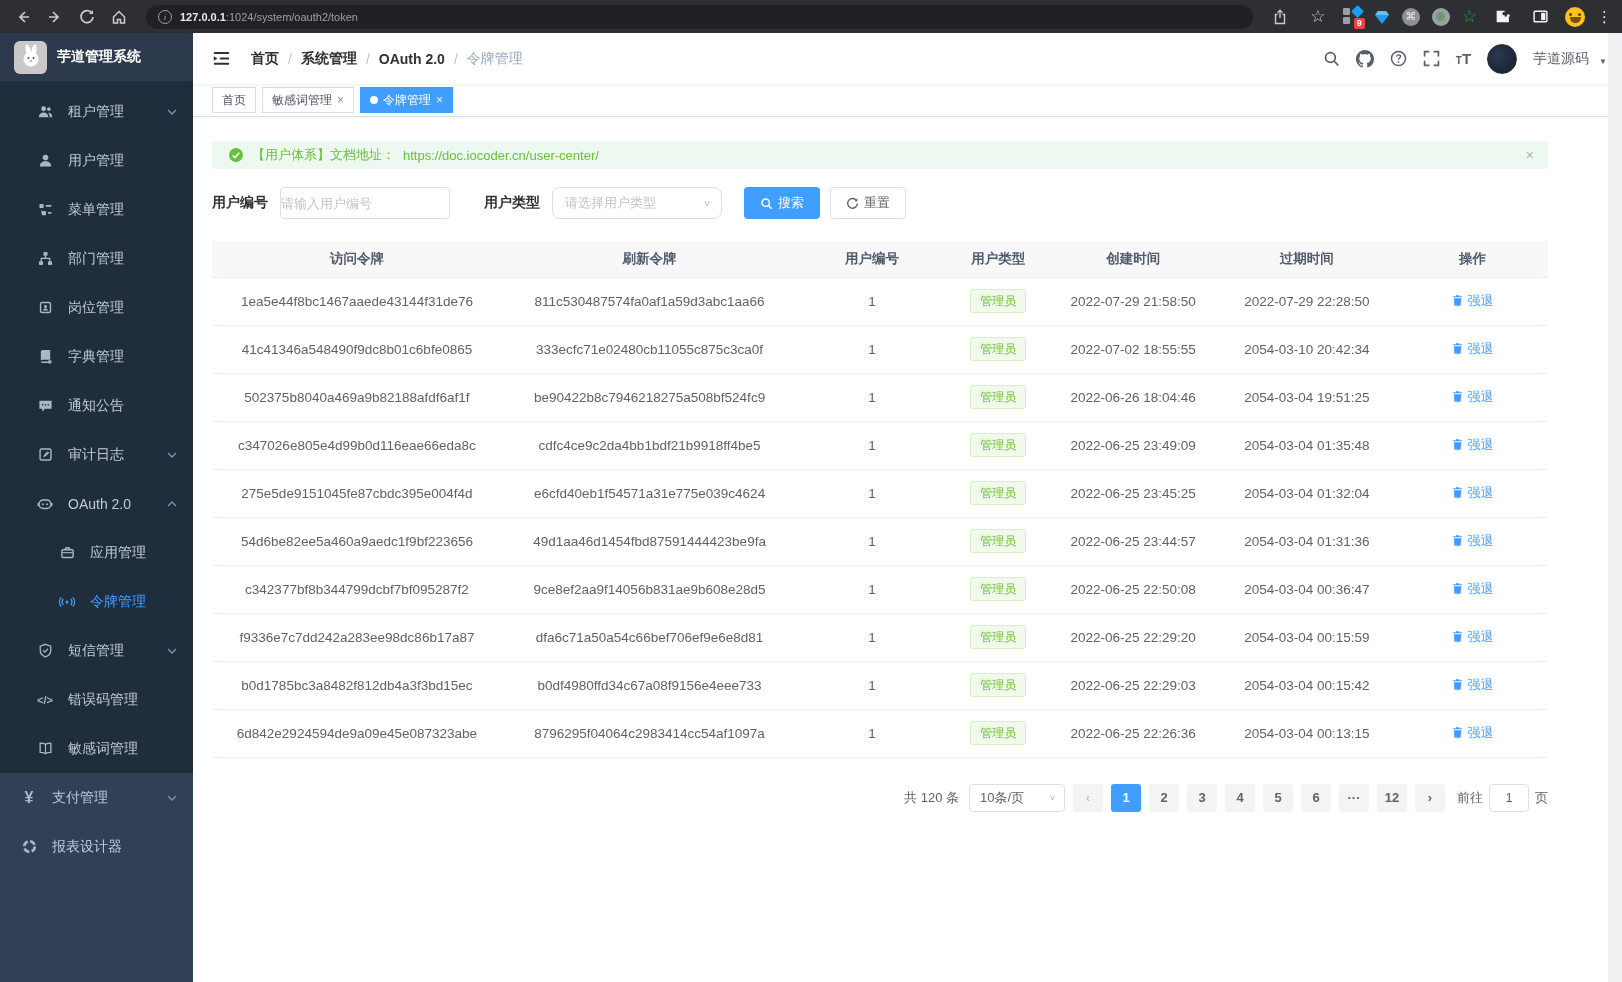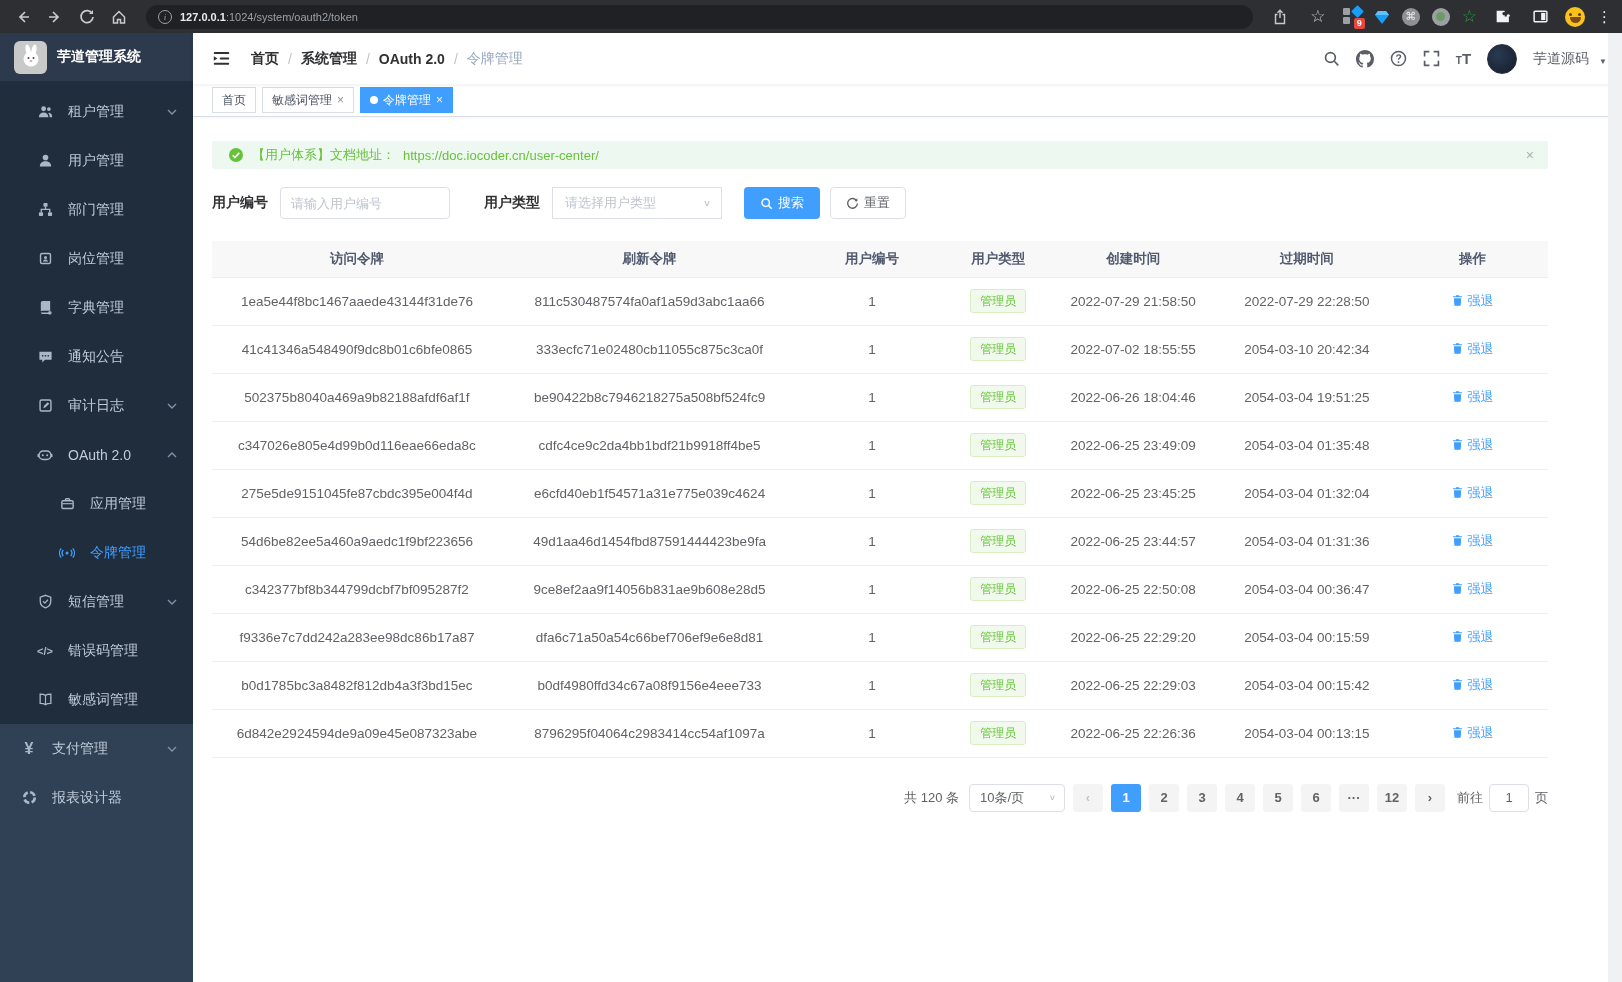--- a/index.html
+++ b/index.html
@@ -80,23 +80,23 @@
 
   
   .content{flex:1;padding:24px 74px 0 19px;background:#fff;overflow:hidden}
   .alert{height:28px;background:#edf8f1;border-radius:3px;display:flex;align-items:center;padding:0 16px;gap:8px;position:relative}
   .alert .atext{font-size:13px;color:#67c23a}
   .alert .alink{font-size:13px;color:#67c23a;cursor:pointer}
   .alert .aclose{position:absolute;right:14px;color:#a9b3ad;font-size:14px;cursor:pointer}
 
   .filters{margin-top:18px;display:flex;align-items:center;gap:10px}
   .flabel{font-size:14px;font-weight:700;color:#303133;margin-right:2px}
-  .ftext{width:170px;height:32px;border:1px solid #dcdfe6;border-radius:4px;padding:0 10px;font-size:13px;color:#606266;outline:none}
+  .ftext{width:170px;height:32px;border:1px solid #dcdfe6;border-radius:4px;padding:0 0;font-size:13px;color:#606266;outline:none}
   .ftext::placeholder{color:#bfc4cc}
-  .fselect{width:170px;height:32px;border:1px solid #dcdfe6;border-radius:0;padding:0 10px 0 12px;display:flex;align-items:center;justify-content:space-between;cursor:pointer}
+  .fselect{width:170px;height:32px;border:1px solid #dcdfe6;border-radius:8px;padding:0 10px 0 12px;display:flex;align-items:center;justify-content:space-between;cursor:pointer}
   .fselect .ph{font-size:13px;color:#bfc4cc}
   .fselect .caret{font-size:11px;color:#c0c4cc;transform:scaleY(.8)}
   .fgap{width:14px}
   .btn{height:32px;border-radius:4px;display:inline-flex;align-items:center;justify-content:center;gap:5px;font-size:13px;cursor:pointer;padding:0 15px;border:1px solid transparent}
   .btn.primary{background:#409eff;color:#fff}
   .btn.plain{background:#fff;border-color:#dcdfe6;color:#606266}
 
   
   .tbl{margin-top:22px;width:100%;display:table;table-layout:fixed;border-collapse:collapse}
   .tr{display:table-row}
@@ -231,20 +231,32 @@
               </span>
           </div>
           <div class="mi">
             <span class="mic">
                 <svg width="15" height="15" viewBox="0 0 16 16" fill="currentColor">
                   <circle cx="8" cy="4.8" r="3"></circle>
                   <path d="M2 14c0-3.4 2.7-5.2 6-5.2s6 1.8 6 5.2v.4H2z"></path>
                 </svg>
               </span>
             <span class="mil">用户管理</span>
+          </div>
+          <div class="mi">
+            <span class="mic">
+                <svg width="15" height="15" viewBox="0 0 16 16" fill="currentColor">
+                  <rect x="1.5" y="2" width="4.5" height="4.5" rx="1"></rect>
+                  <rect x="8" y="3.2" width="6.5" height="1.8" rx=".9"></rect>
+                  <rect x="4" y="9.5" width="4.5" height="4.5" rx="1"></rect>
+                  <rect x="10.5" y="10.7" width="4" height="1.8" rx=".9"></rect>
+                  <path d="M3.2 6.5v5h1.5v-1.5H3.8z" opacity=".7"></path>
+                </svg>
+              </span>
+            <span class="mil">菜单管理</span>
           </div>
           <div class="mi">
             <span class="mic">
                 <svg width="15" height="15" viewBox="0 0 16 16" fill="currentColor">
                   <rect x="5.8" y="1" width="4.4" height="4" rx=".8"></rect>
                   <rect x="1" y="11" width="4.4" height="4" rx=".8"></rect>
                   <rect x="10.6" y="11" width="4.4" height="4" rx=".8"></rect>
                   <path d="M7.3 5h1.4v2.2h4.5V11h-1.4V8.6H4.2V11H2.8V7.2h4.5z"></path>
                 </svg>
               </span>

